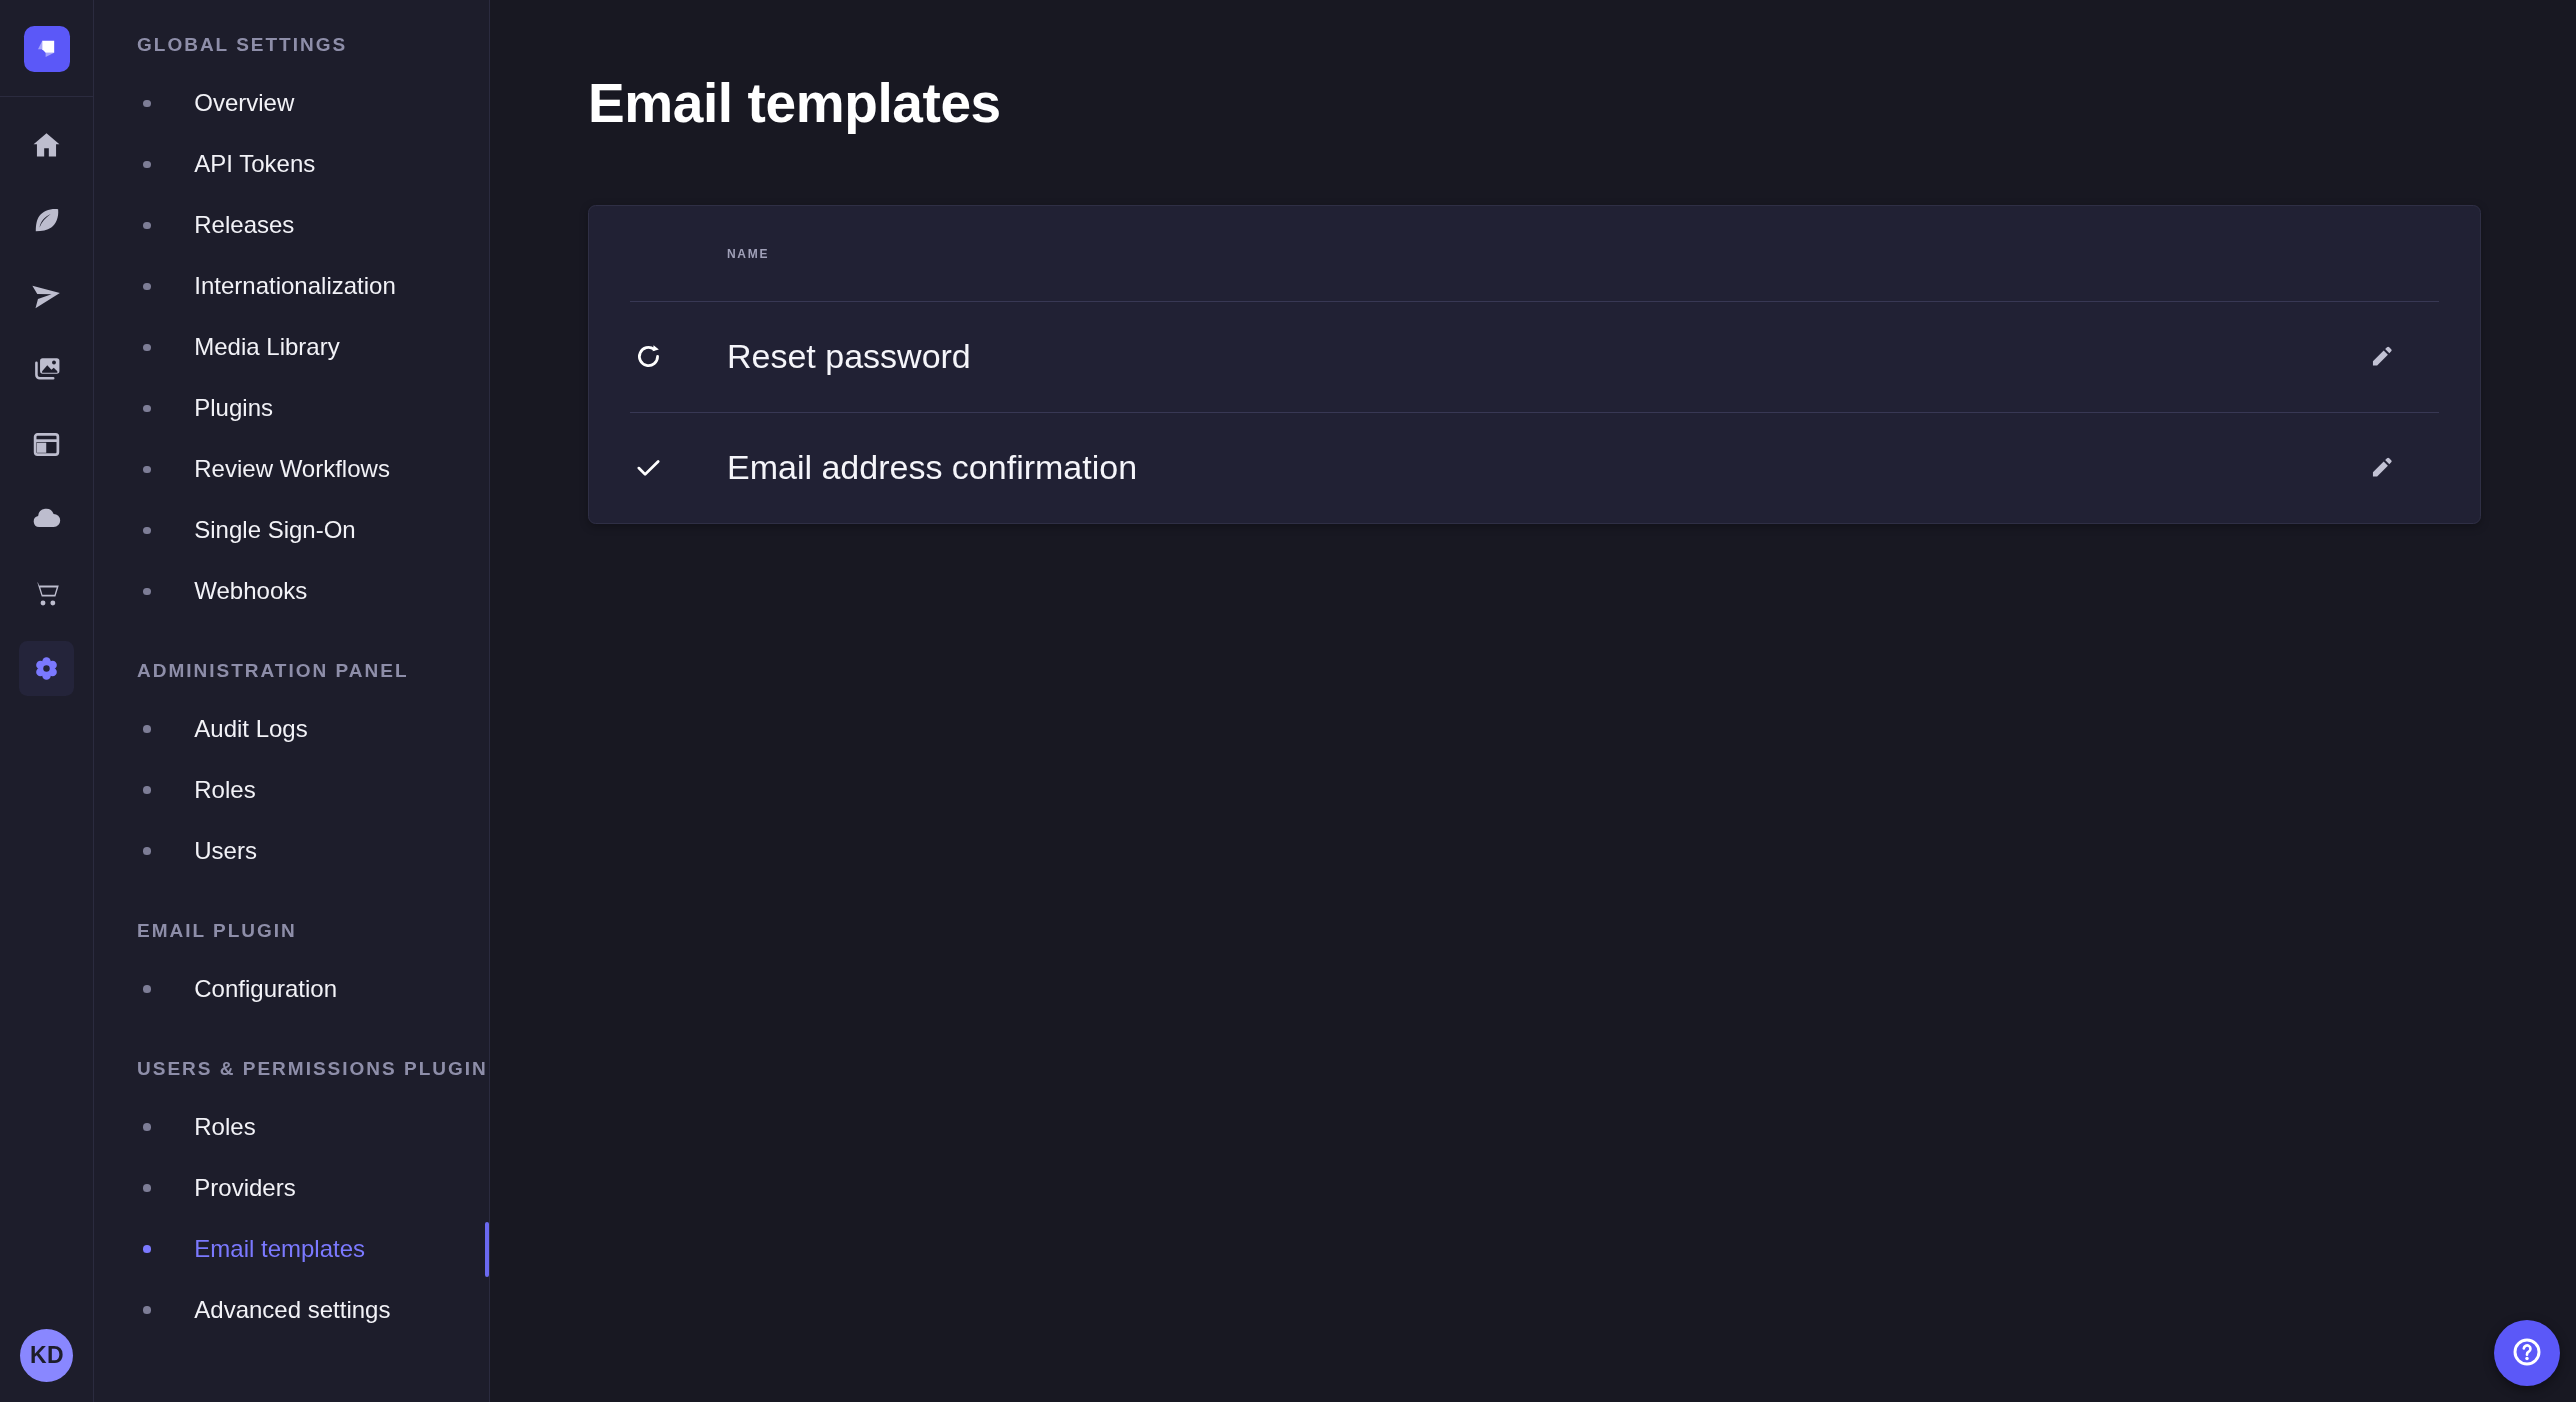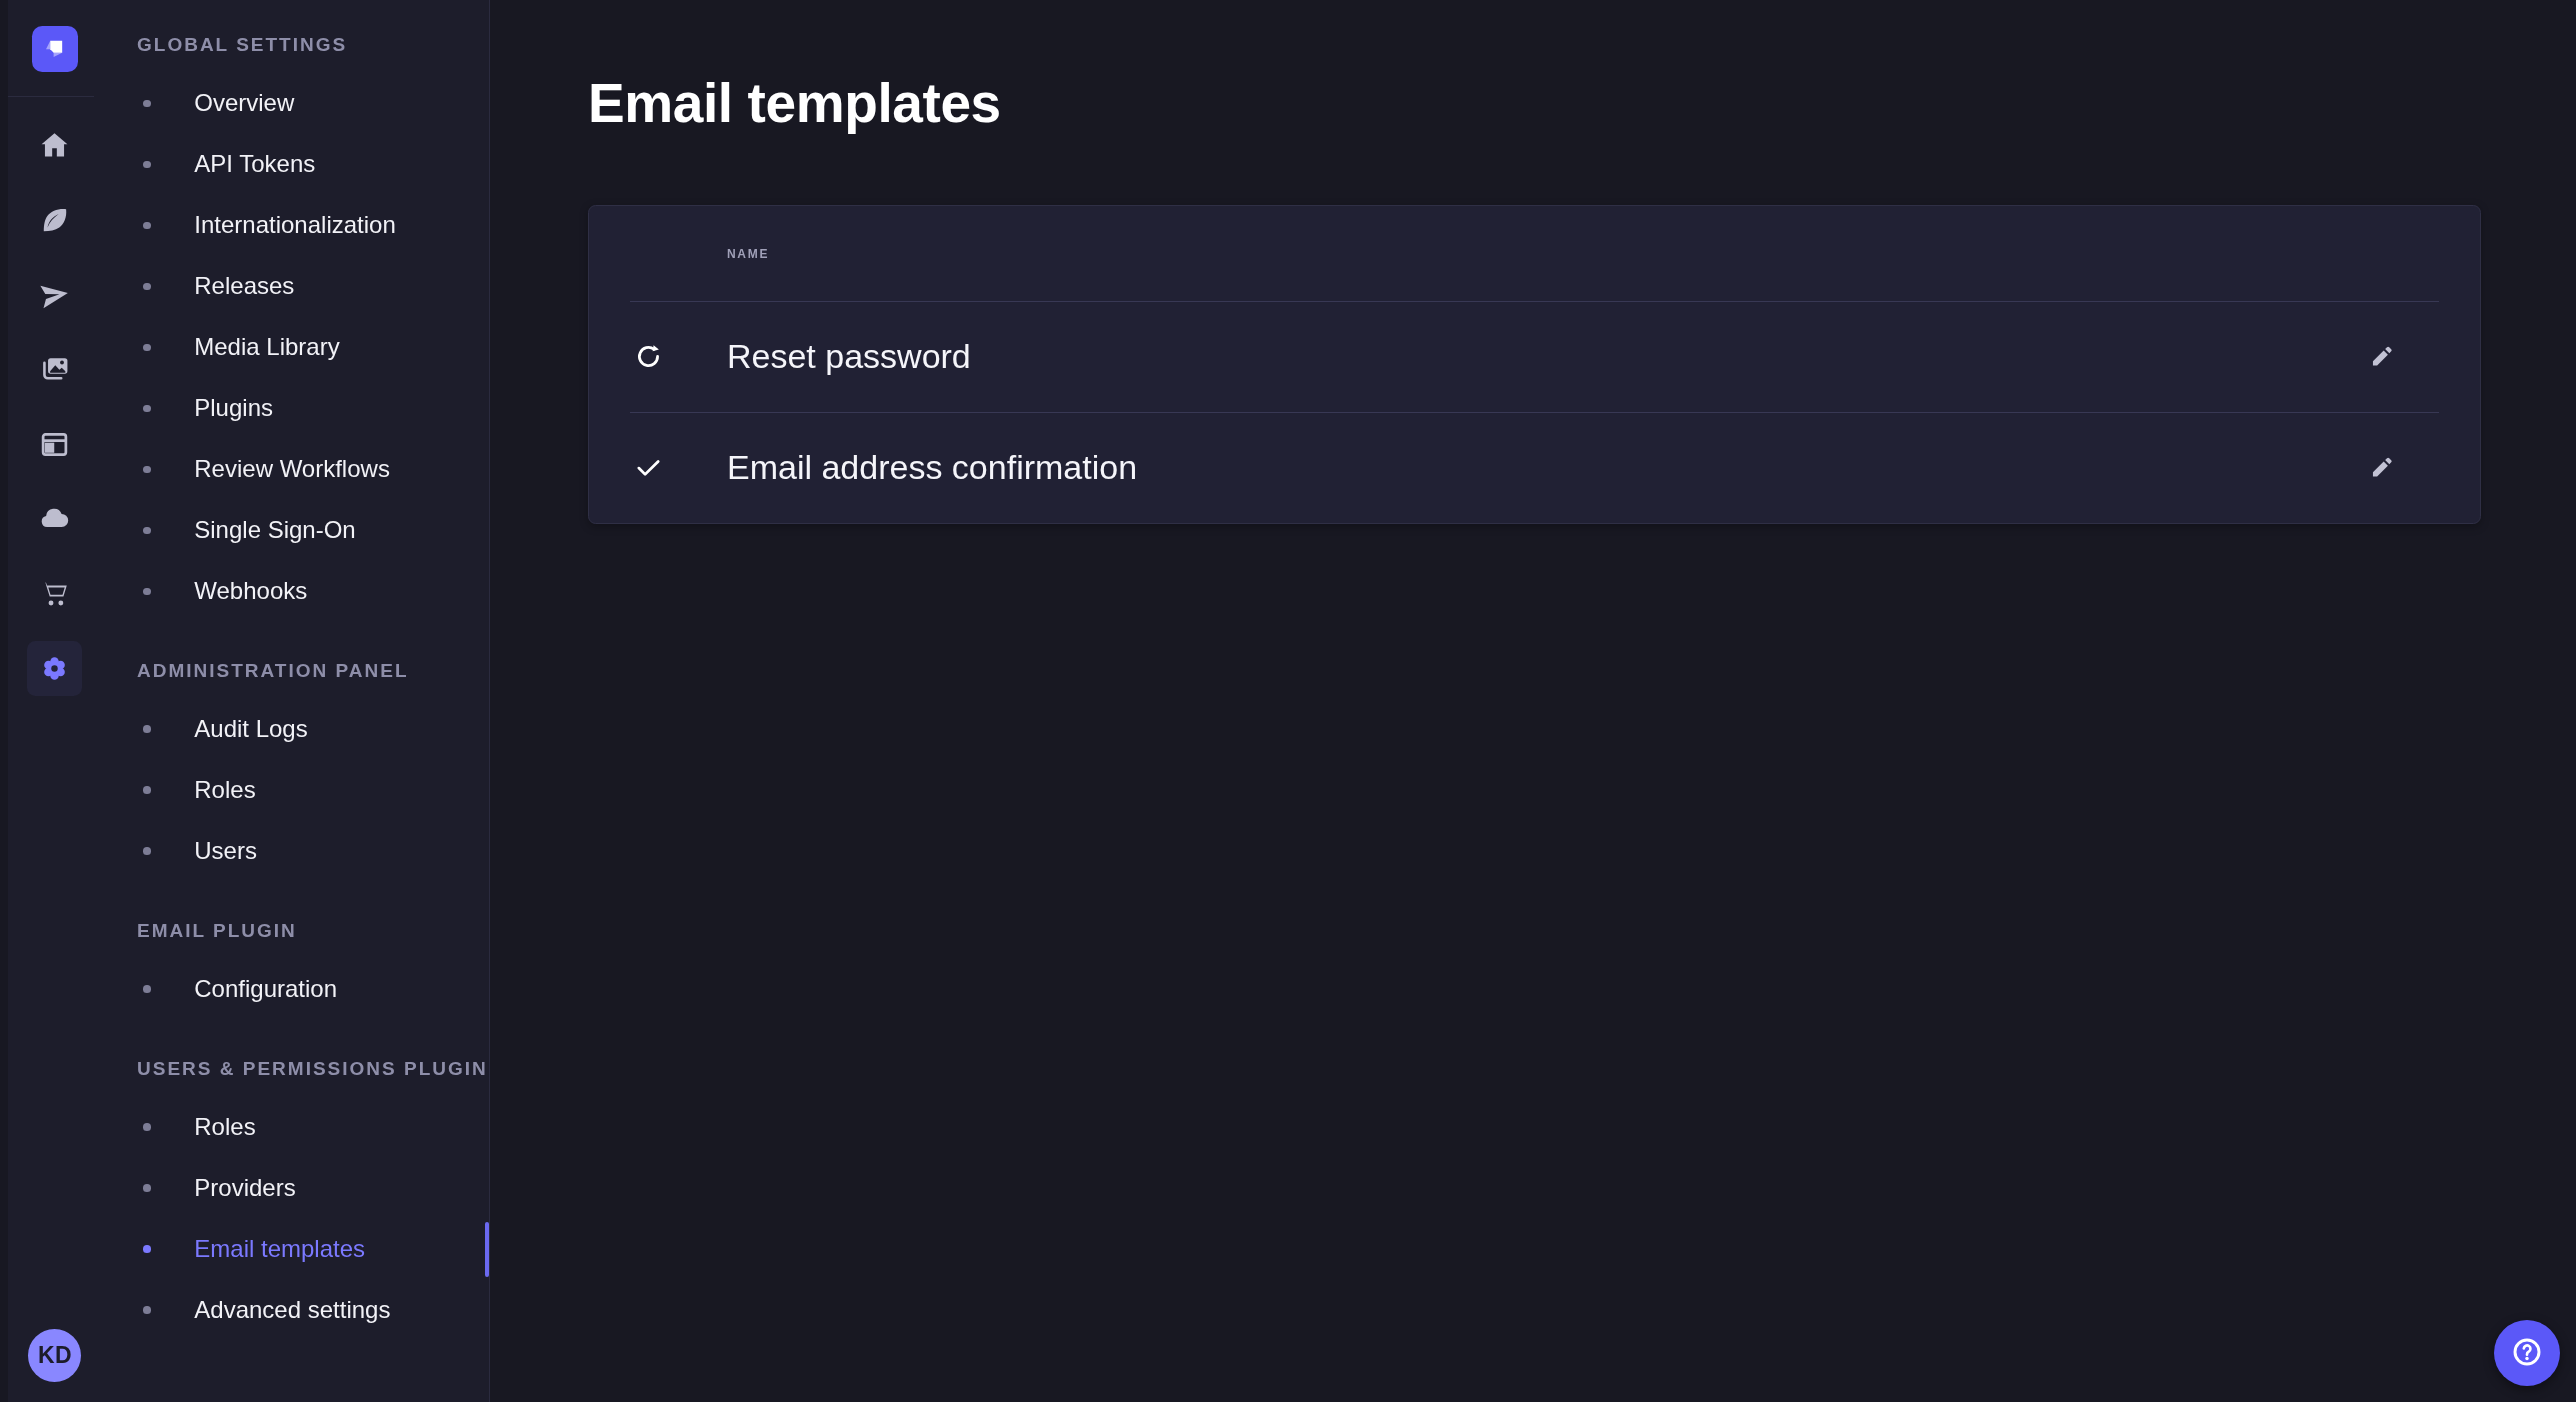--- a/index.html
+++ b/index.html
@@ -7,21 +7,21 @@
   body {
     background:#181822;
     color:#ffffff;
     font-family:"Liberation Sans", sans-serif;
     overflow:hidden;
     position:relative;
   }
 
   
   .rail {
-    position:absolute; left:8px; top:0; bottom:0; width:94px;
+    position:absolute; left:0; top:0; bottom:0; width:94px;
     background:#1d1d2b;
     border-right:0.9px solid #2b2b3f;
     display:flex; flex-direction:column; align-items:center;
   }
   .rail-logo {
     width:46px; height:46px; border-radius:10.2px;
     background:#5b58f8;
     margin-top:25.6px;
     display:flex; align-items:center; justify-content:center;
     cursor:pointer;
@@ -225,25 +225,25 @@
     <div class="nav-item">
       <span class="nav-bullet"></span>
       <span class="nav-label">Overview</span>
     </div>
     <div class="nav-item">
       <span class="nav-bullet"></span>
       <span class="nav-label">API Tokens</span>
     </div>
     <div class="nav-item">
       <span class="nav-bullet"></span>
+      <span class="nav-label">Releases</span>
+    </div>
+    <div class="nav-item">
+      <span class="nav-bullet"></span>
       <span class="nav-label">Internationalization</span>
-    </div>
-    <div class="nav-item">
-      <span class="nav-bullet"></span>
-      <span class="nav-label">Releases</span>
     </div>
     <div class="nav-item">
       <span class="nav-bullet"></span>
       <span class="nav-label">Media Library</span>
     </div>
     <div class="nav-item">
       <span class="nav-bullet"></span>
       <span class="nav-label">Plugins</span>
     </div>
     <div class="nav-item">

